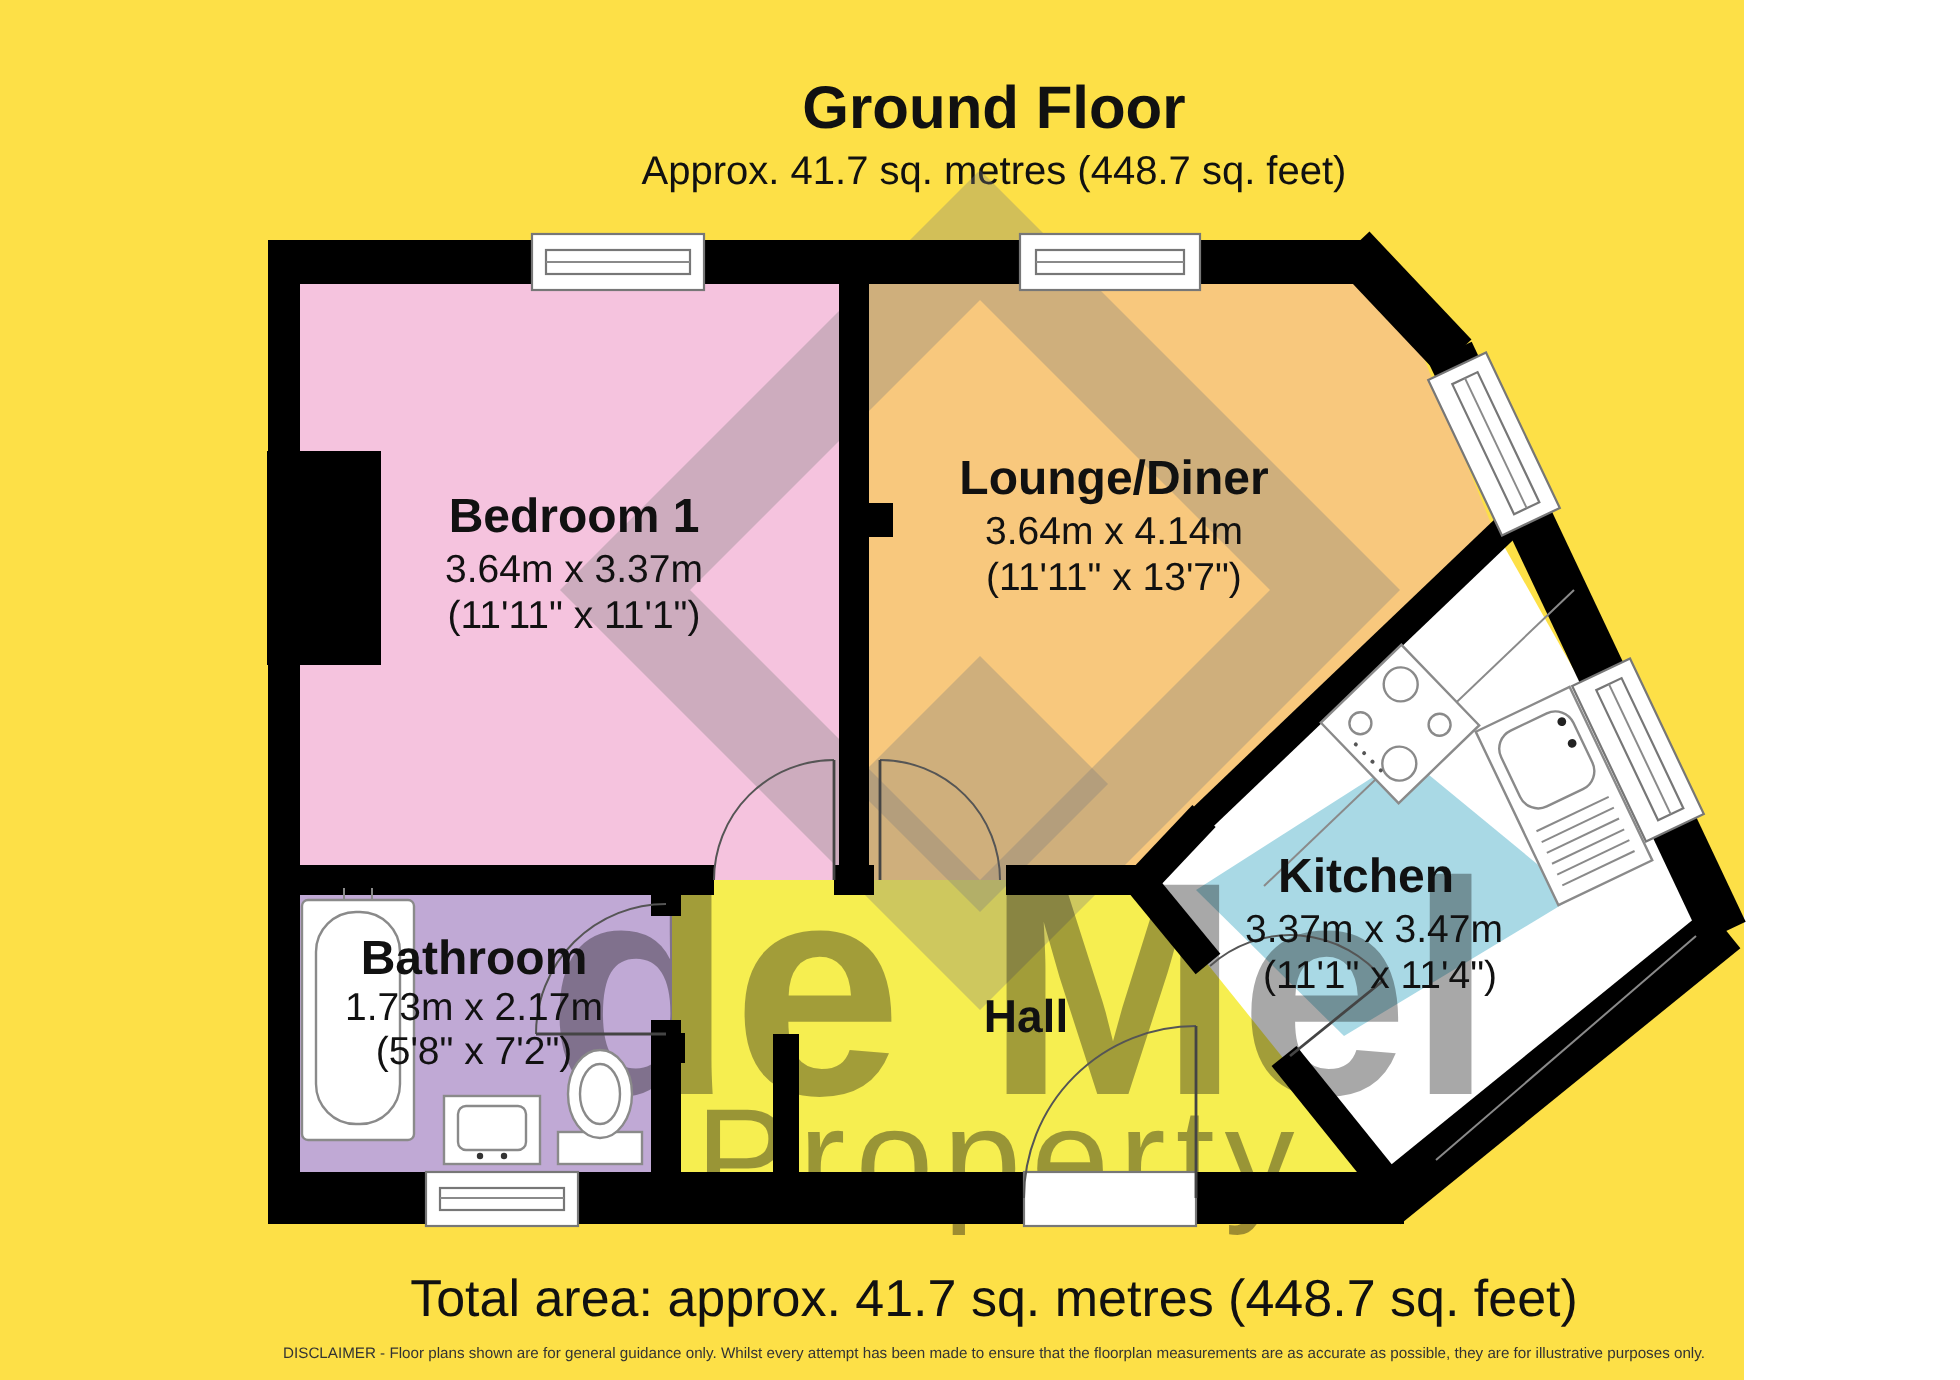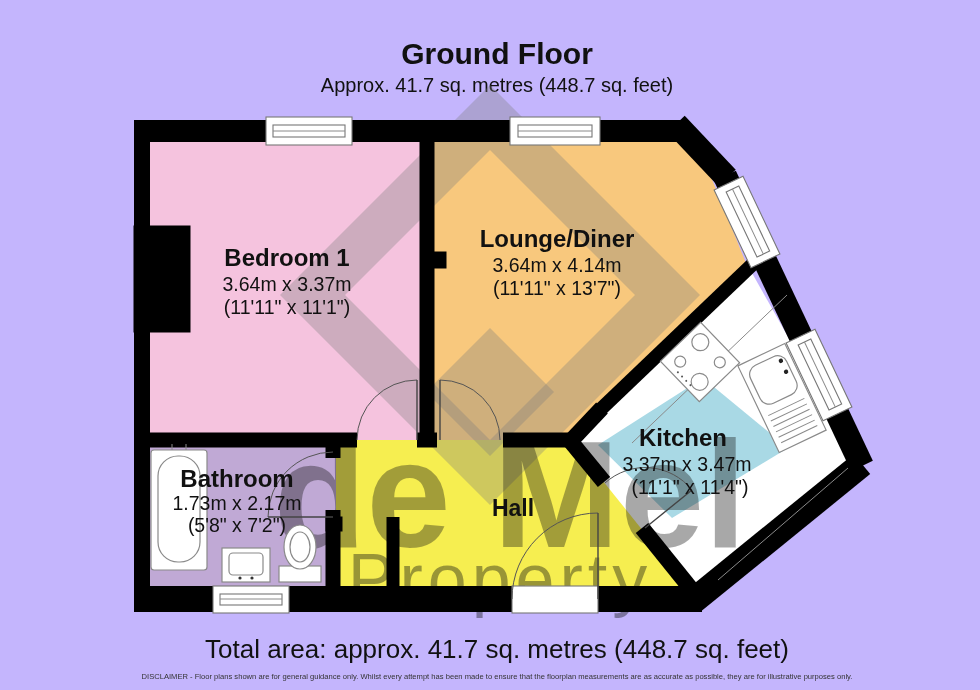--- a/index.html
+++ b/index.html
@@ -1,16 +1,16 @@
 <!DOCTYPE html>
 <html><head>
 <meta charset="utf-8">
 <style>
   html,body{margin:0;padding:0;background:#fff;width:980px;height:690px;overflow:hidden;}
-  #stage{position:relative;width:980px;height:690px;background:#c4b5fd;}
+  #stage{position:relative;width:872px;height:690px;background:#fde047;}
   svg{display:block;}
   svg text{font-family:"Liberation Sans","DejaVu Sans",sans-serif;fill:#111;}
   .title{font-size:30px;font-weight:bold;}
   .subtitle{font-size:20px;}
   .room-title{font-size:24px;font-weight:bold;}
   .room-dim{font-size:19.5px;}
   .hall-title{font-size:23px;font-weight:bold;}
   .total{font-size:26px;}
   .disclaimer{font-size:7.6px;fill:#333;}
   .wm-big{font-size:152px;font-weight:bold;opacity:.36;}

